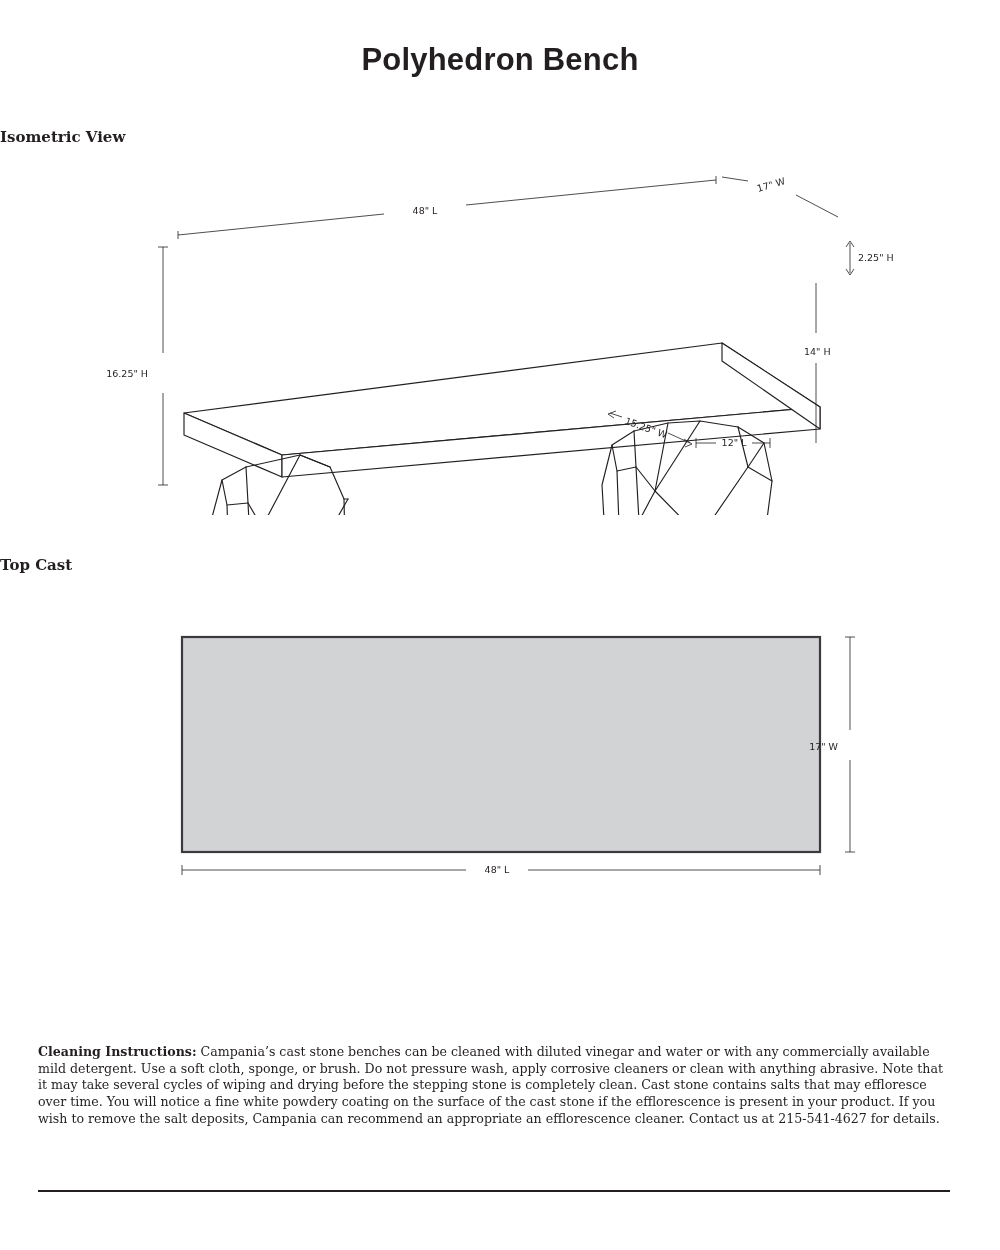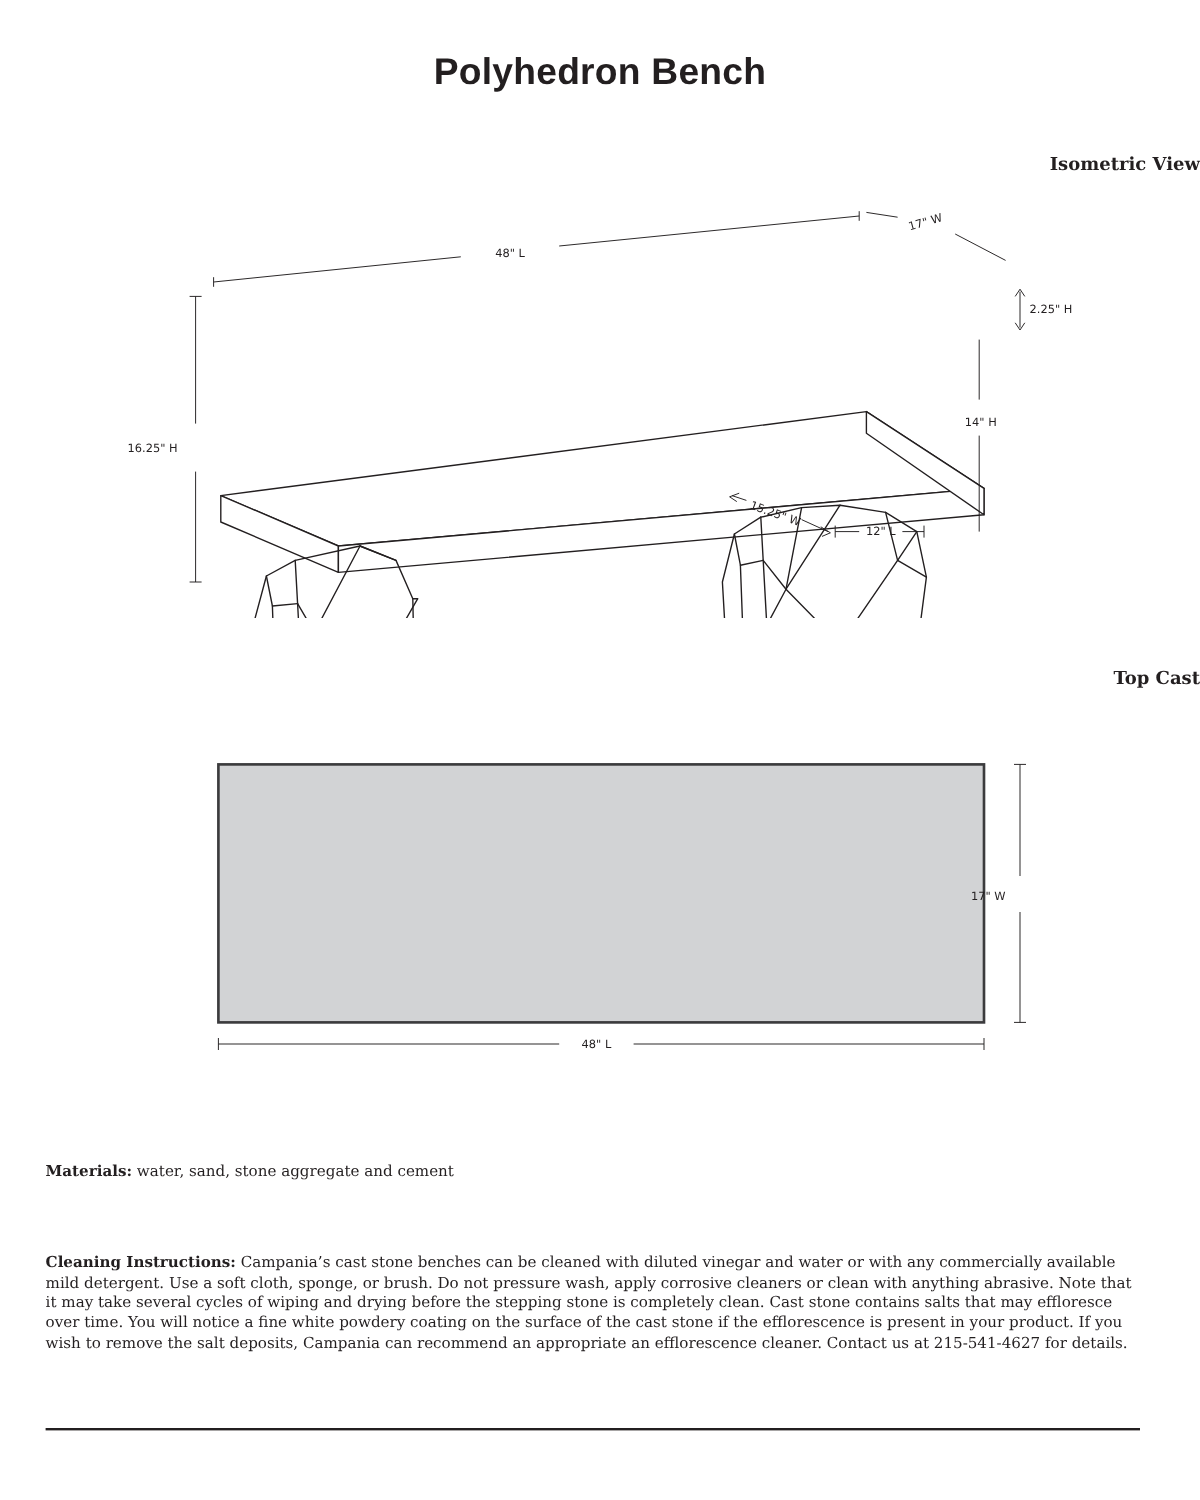--- a/index.html
+++ b/index.html
@@ -33,21 +33,21 @@
     letter-spacing: 0.2px;
     color: #231f20;
     margin-top: 20px;
   }
 
   
   .section-heading {
     position: absolute;
     width: 1000px;
     left: 0;
-    text-align: right;
+    text-align: left;
     font-family: "DejaVu Serif", "Liberation Serif", serif;
     font-weight: bold;
     font-size: 15px;
     color: #231f20;
   }
   .heading-iso { top: 128px; }
   .heading-top { top: 556px; }
 
   
   .drawing {
@@ -265,23 +265,20 @@
       <g class="dim-line">
         <line x1="182" y1="270" x2="466" y2="270"></line>
         <line x1="528" y1="270" x2="820" y2="270"></line>
         <line x1="182" y1="265" x2="182" y2="275"></line>
         <line x1="820" y1="265" x2="820" y2="275"></line>
       </g>
       <text class="dim-text" x="497" y="273" text-anchor="middle">48" L</text>
     </svg>
   </div>
 
-  <div class="textblock materials">
-    <span class="lbl-bold">Materials:</span><span> water, sand, stone aggregate and cement</span>
-  </div>
 
   <div class="textblock cleaning">
     <span class="lbl-bold">Cleaning Instructions:</span><span> Campania’s cast stone benches can be cleaned with diluted vinegar and water or with any commercially available mild detergent. Use a soft cloth, sponge, or brush. Do not pressure wash, apply corrosive cleaners or clean with anything abrasive. Note that it may take several cycles of wiping and drying before the stepping stone is completely clean. Cast stone contains salts that may effloresce over time. You will notice a fine white powdery coating on the surface of the cast stone if the efflorescence is present in your product. If you wish to remove the salt deposits, Campania can recommend an appropriate an efflorescence cleaner. Contact us at 215-541-4627 for details.</span>
   </div>
 
   <div class="footer-rule"></div>
   <div class="footer">
   </div>
 
 </div>

